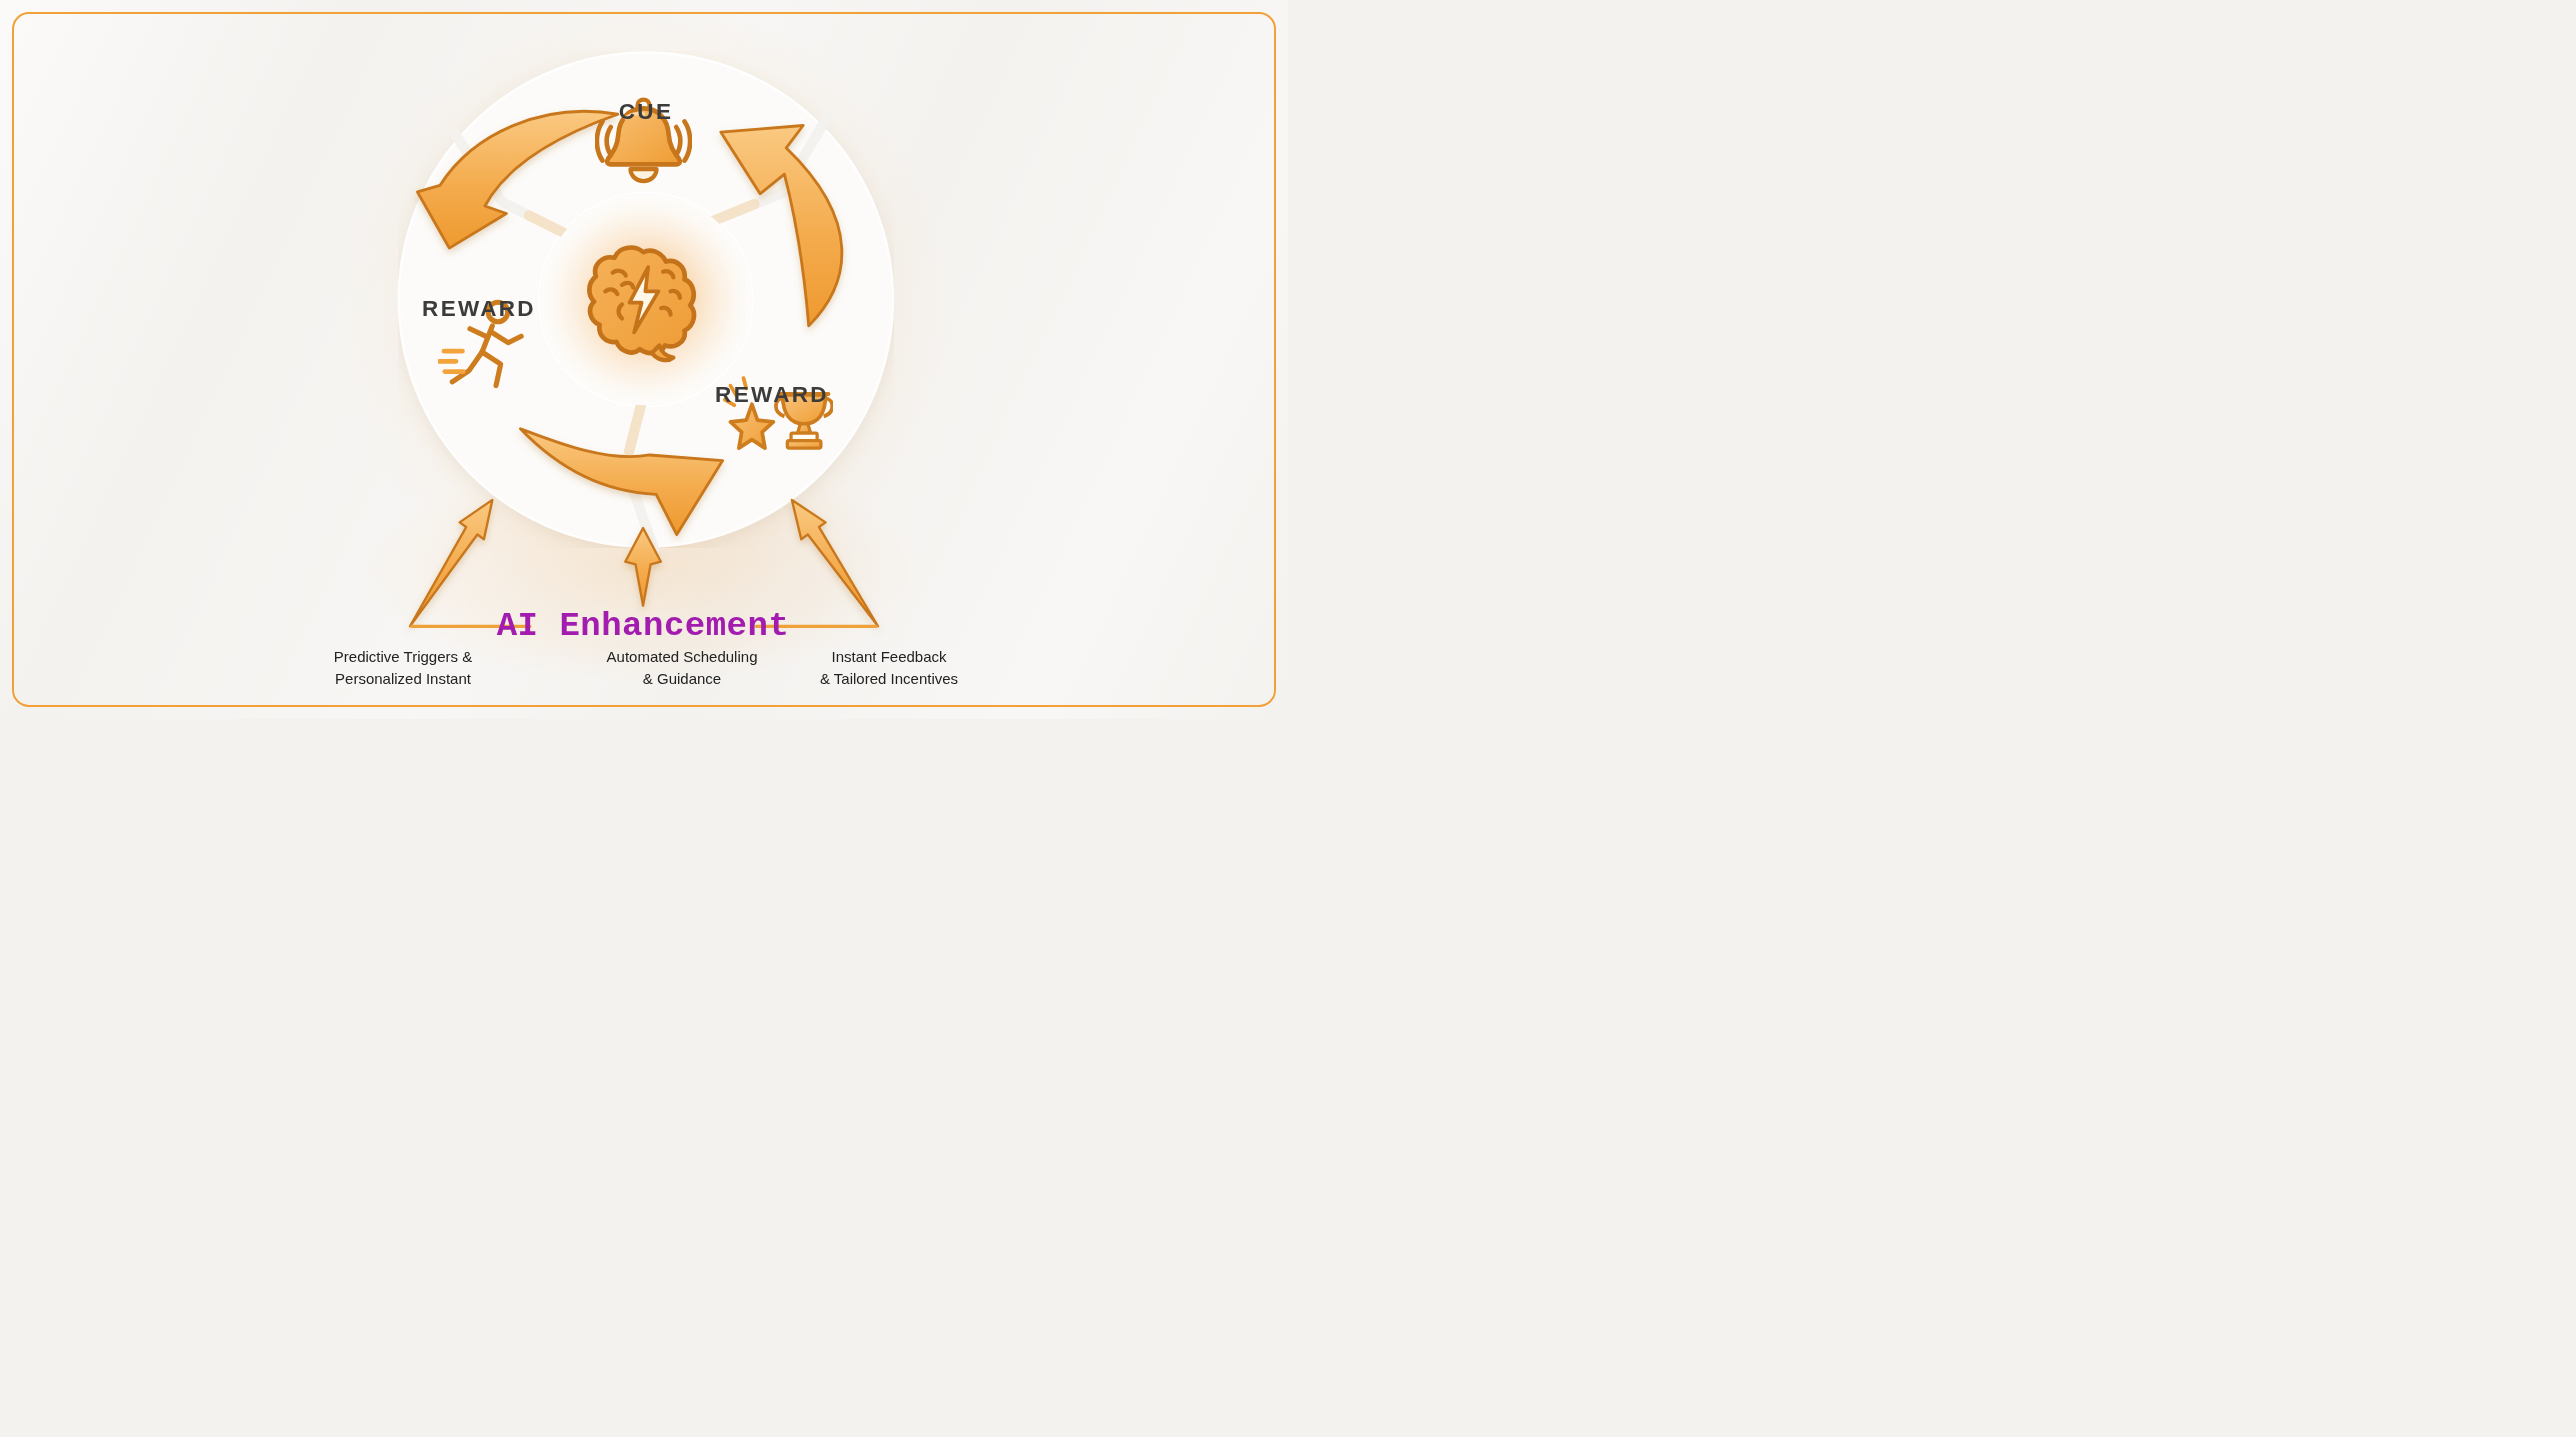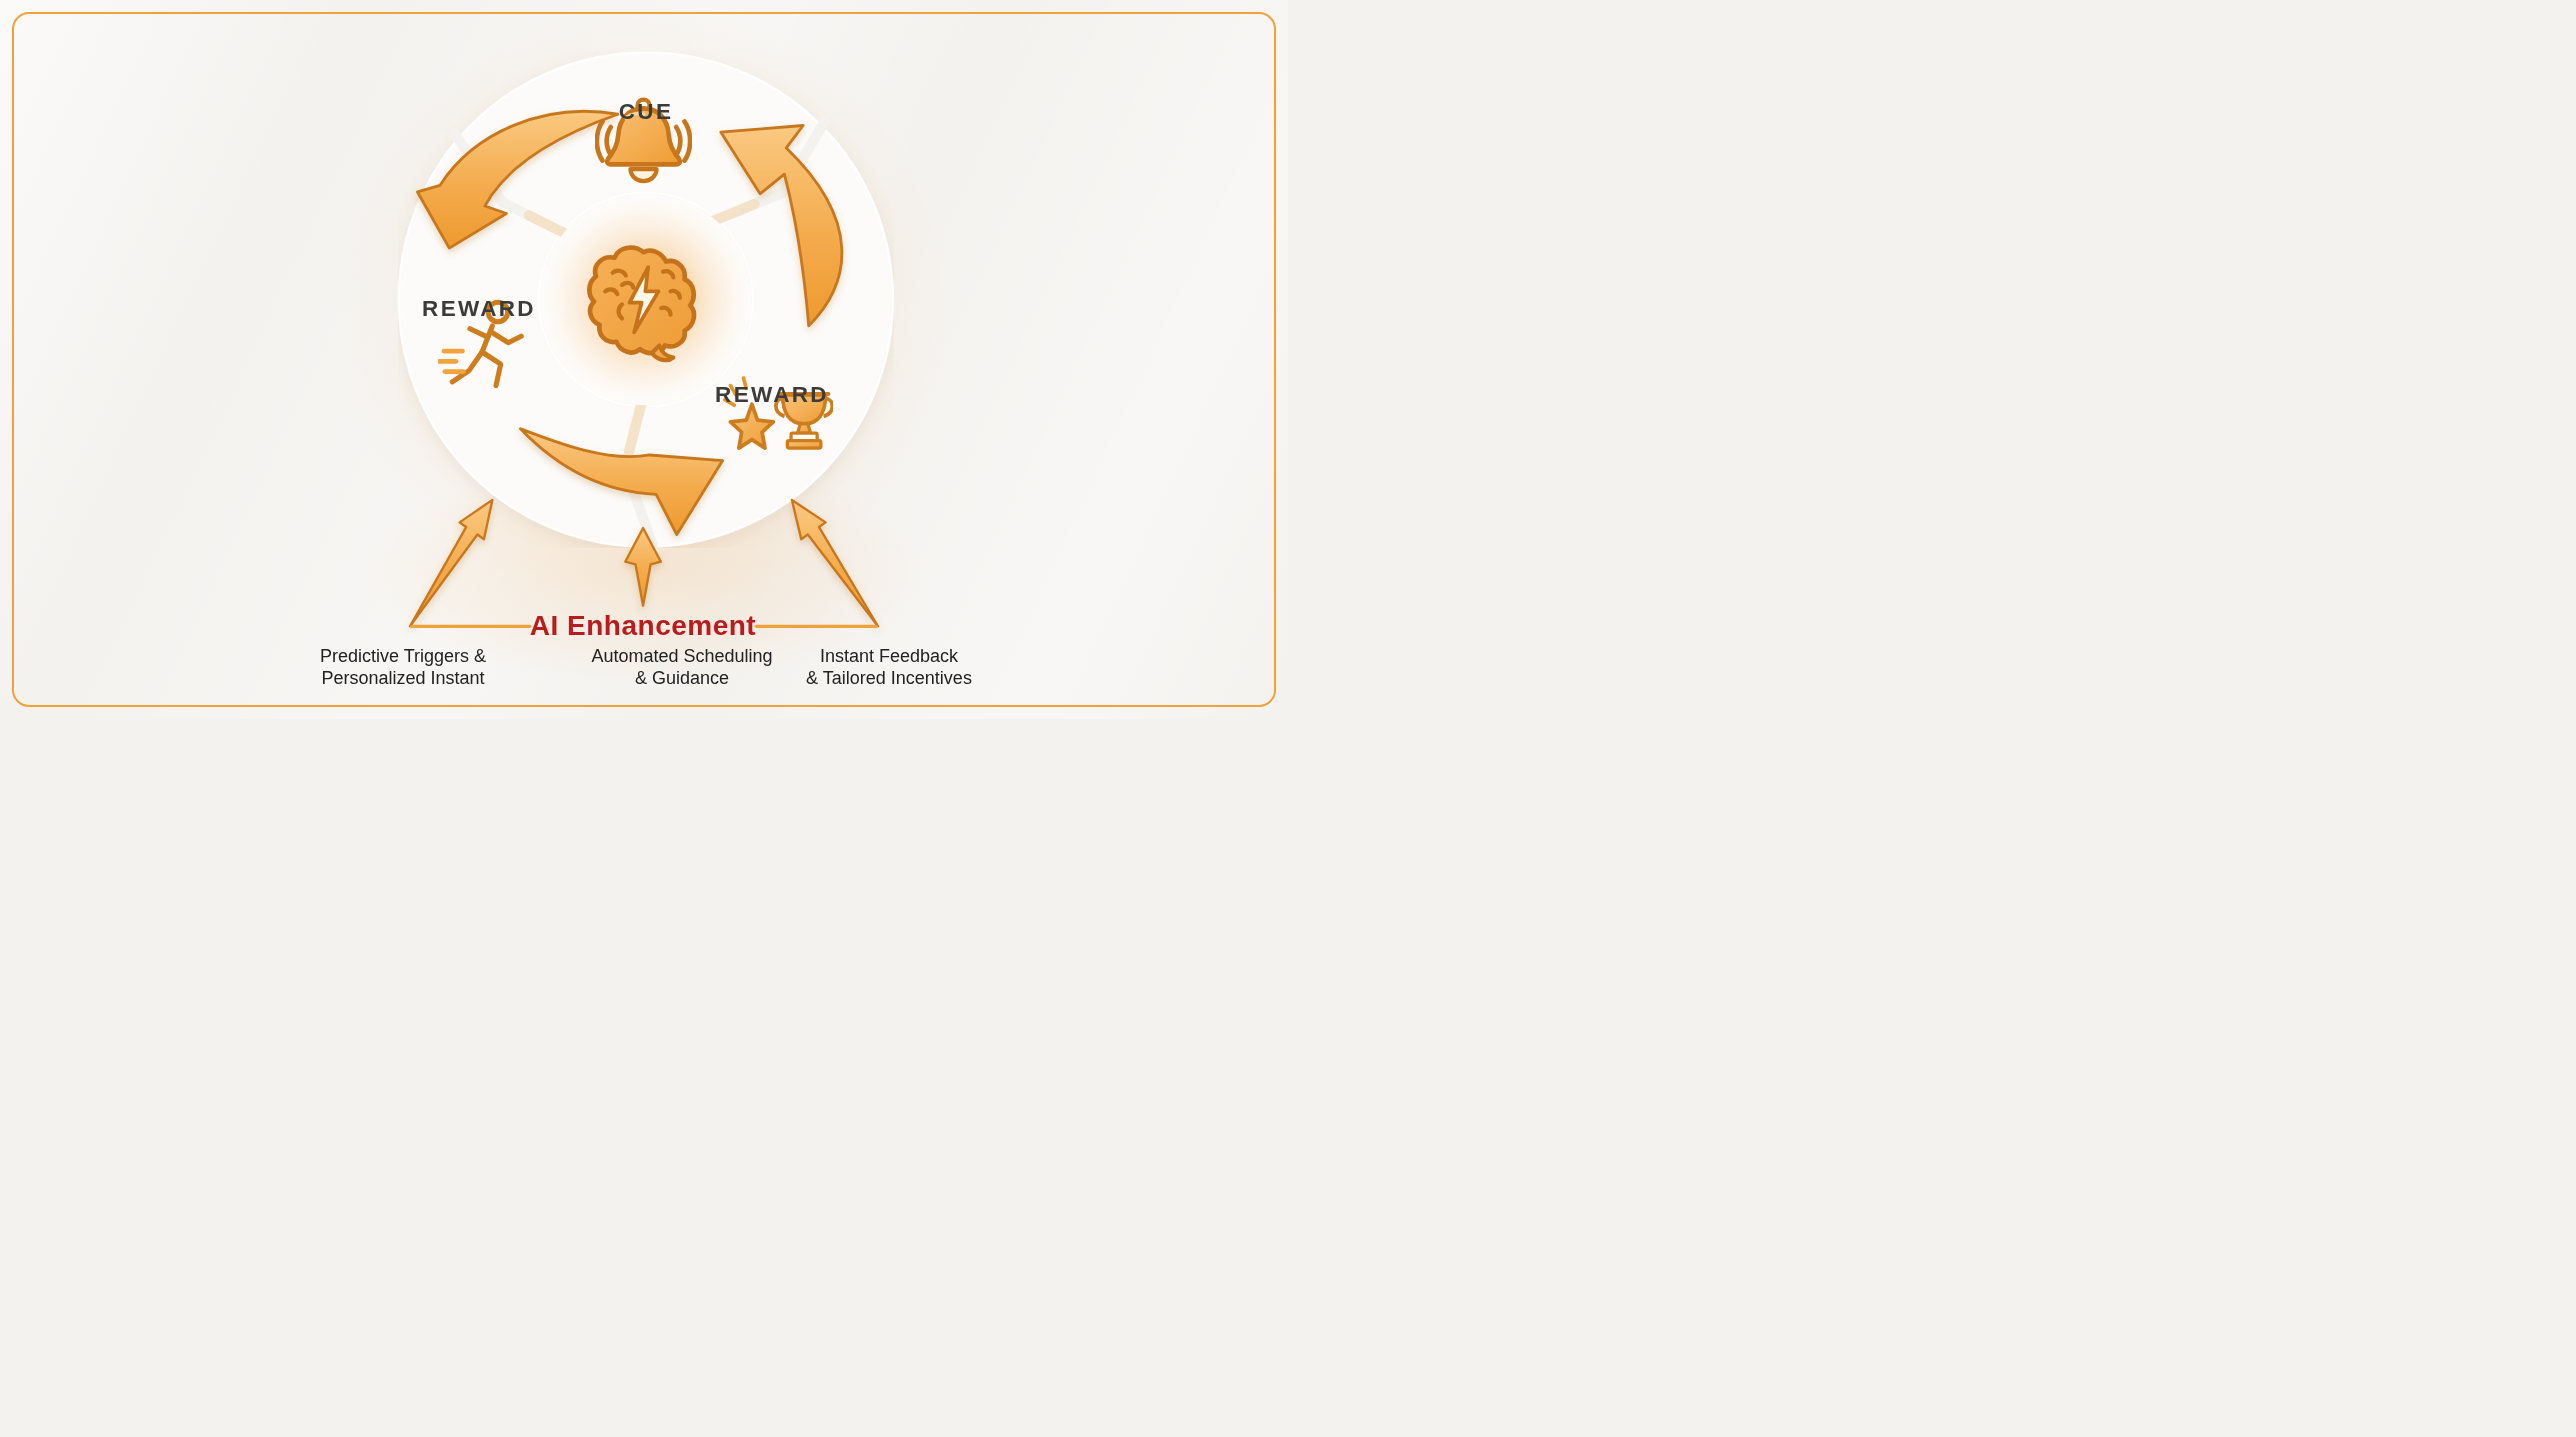--- a/index.html
+++ b/index.html
@@ -26,26 +26,27 @@
   .scene{position:absolute;left:0;top:0;width:1288px;height:719px;}
   .label{
     position:absolute;transform:translate(-50%,-50%);
     color:#3b3b3b;font-size:22.5px;font-weight:600;letter-spacing:2.3px;
     white-space:nowrap;
     margin-top:32px;
   }
   .icon{position:absolute;}
   .ai-title{
     position:absolute;transform:translate(-50%,-50%);
-    color:#b91c1c;font-size:28px;font-weight:800;letter-spacing:0.5px;
+    color:#a21caf;font-size:34px;font-weight:800;letter-spacing:0.5px;
     white-space:nowrap;
+    font-family:Liberation Mono, monospace;
   }
   .caption{
     position:absolute;transform:translate(-50%,-50%);
-    color:#222;font-size:18px;font-weight:500;line-height:21.5px;
+    color:#222;font-size:15px;font-weight:500;line-height:21.5px;
     text-align:center;white-space:nowrap;
   }
 </style>
 </head>
 <body>
 
 <div class="canvas">
   <div class="bg-streaks"></div>
 
   <svg class="scene" viewBox="0 0 1376 768">

